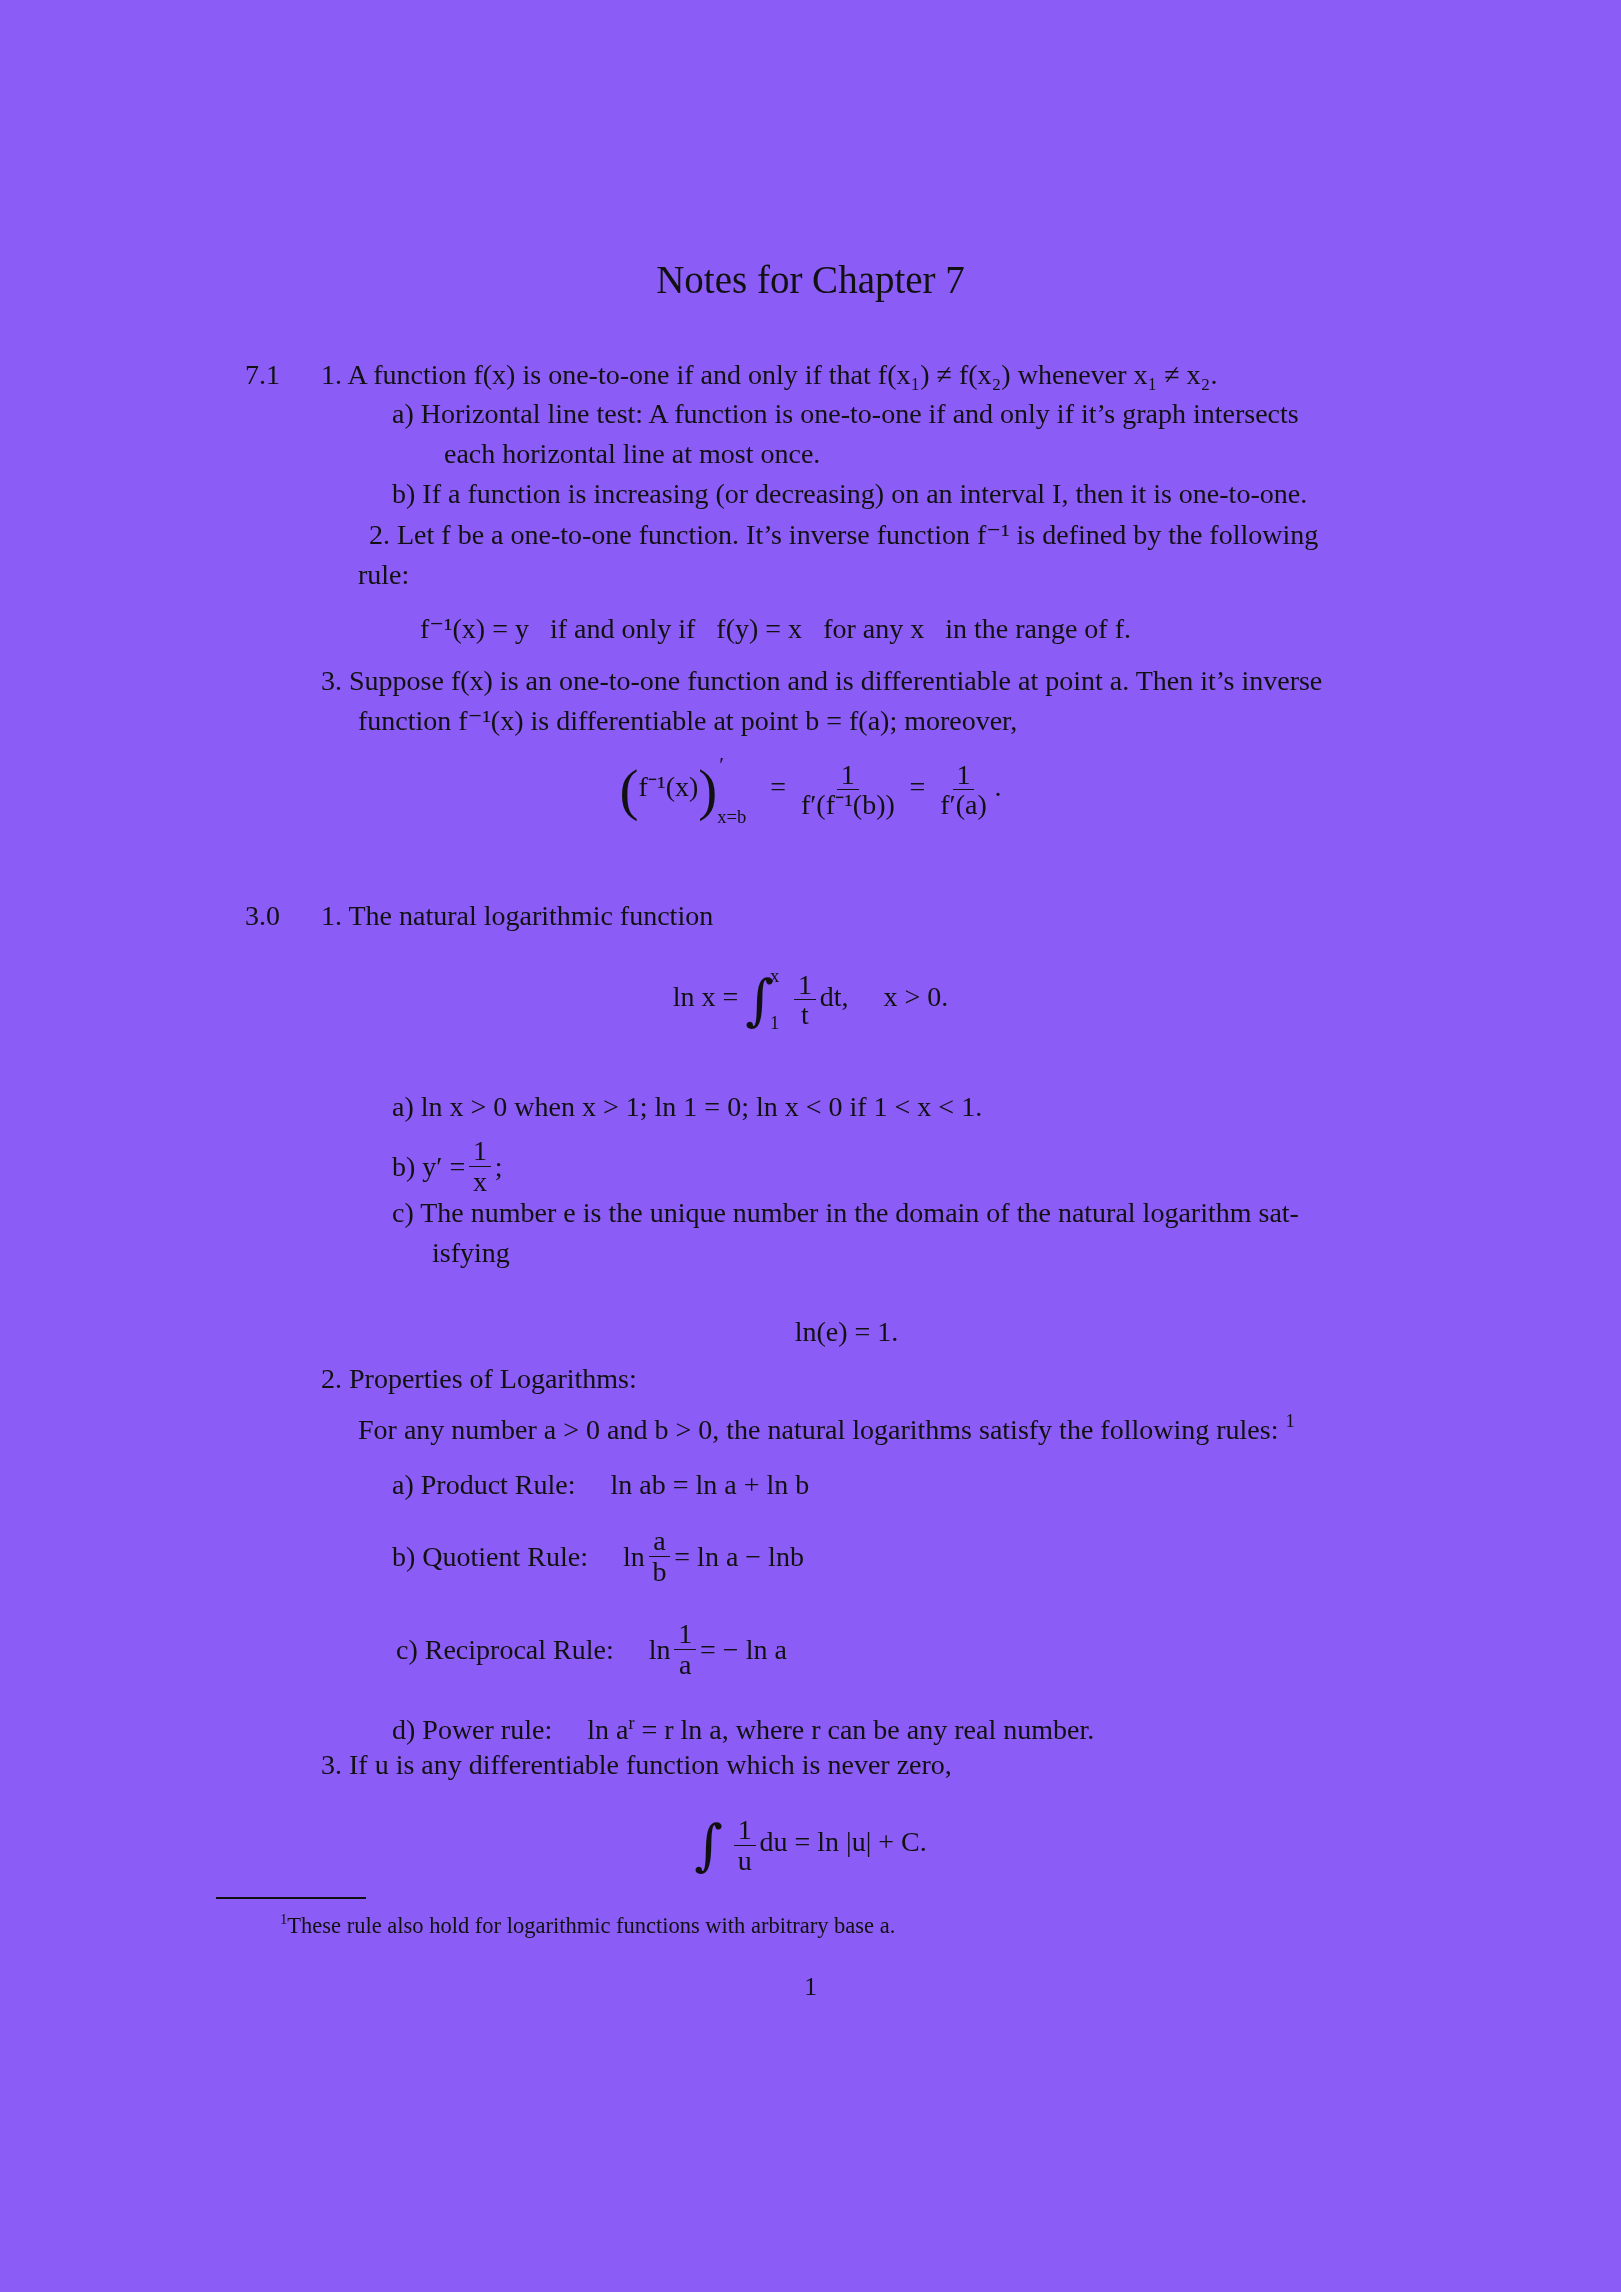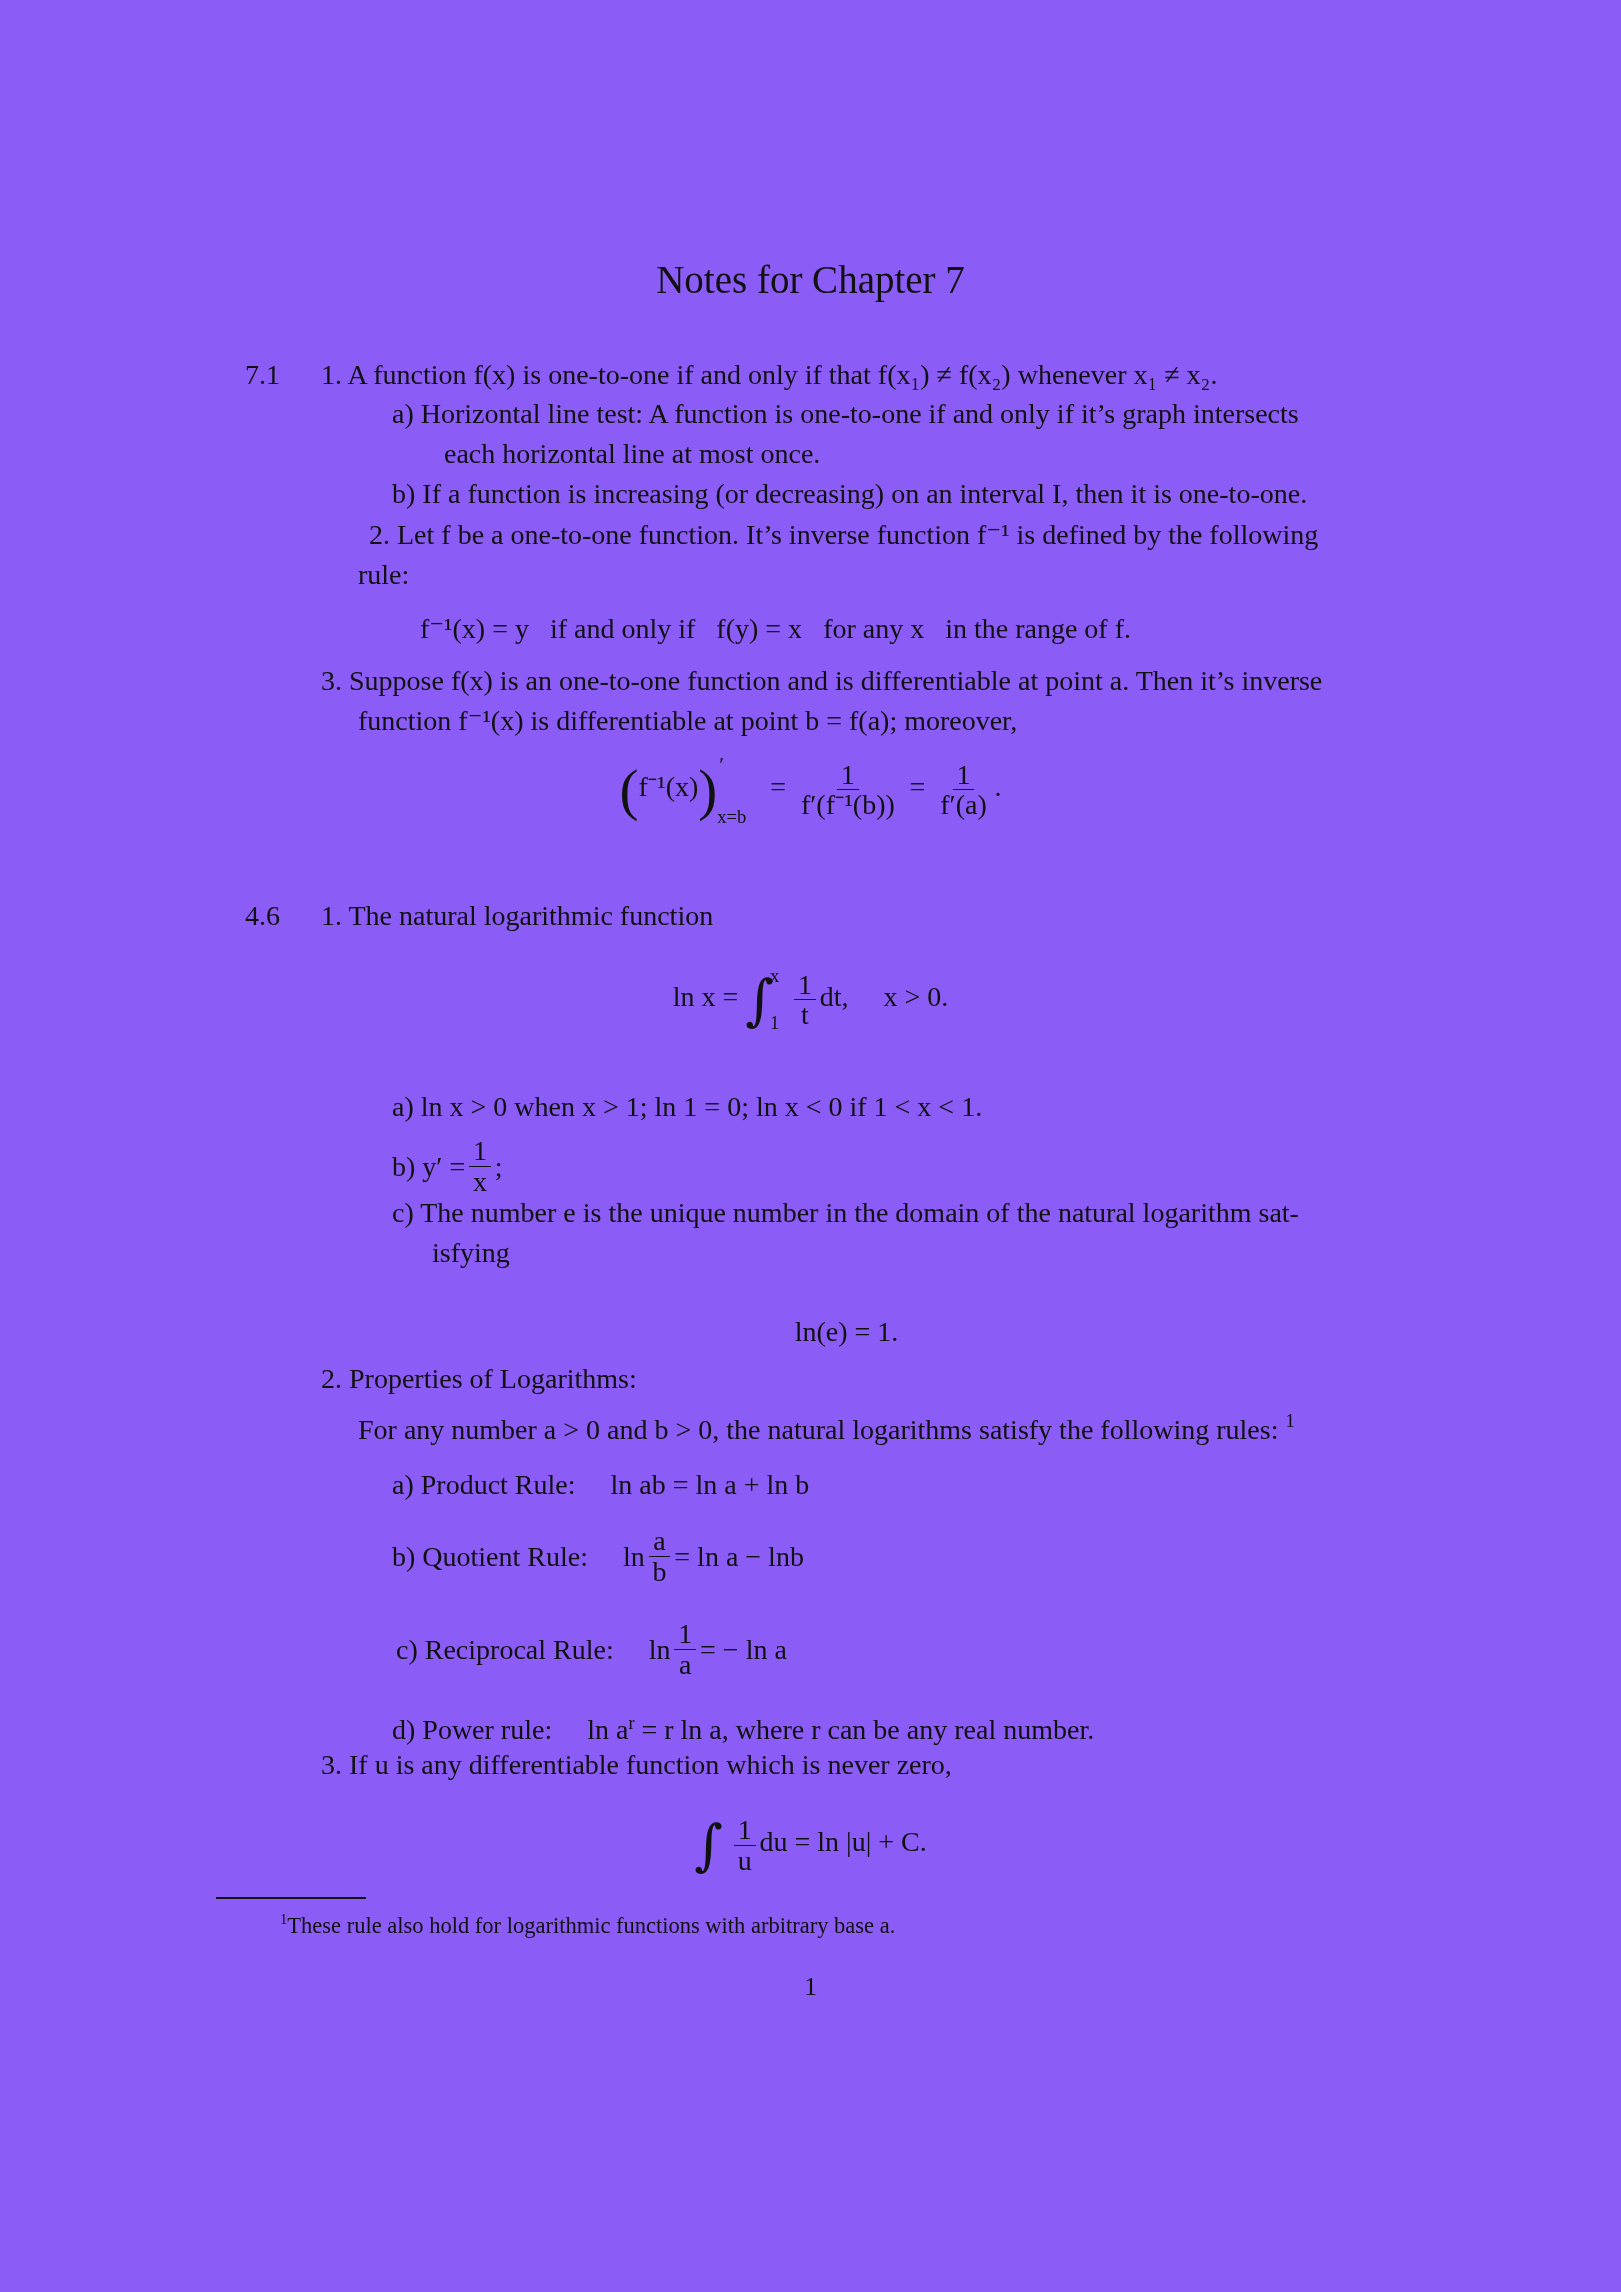--- a/index.html
+++ b/index.html
@@ -78,21 +78,21 @@
         <span class="num">1</span>
         <span class="den">f′(f⁻¹(b))</span>
       </span>
     <span>=</span>
     <span class="frac">
         <span class="num">1</span>
         <span class="den">f′(a)</span>
       </span><span>.</span>
   </div>
 
-  <div class="sec" style="left:245px;top:899px;">4.6</div>
+  <div class="sec" style="left:245px;top:899px;">3.0</div>
 
   <div class="ln" style="left:321px;top:899px;">
     <span>1.</span>
     <span>The natural logarithmic function</span>
   </div>
 
   <div class="disp" style="top:965px;">
     <span>ln x =</span>
     <span class="integral">∫</span><span class="int-lims">
         <span>x</span>

